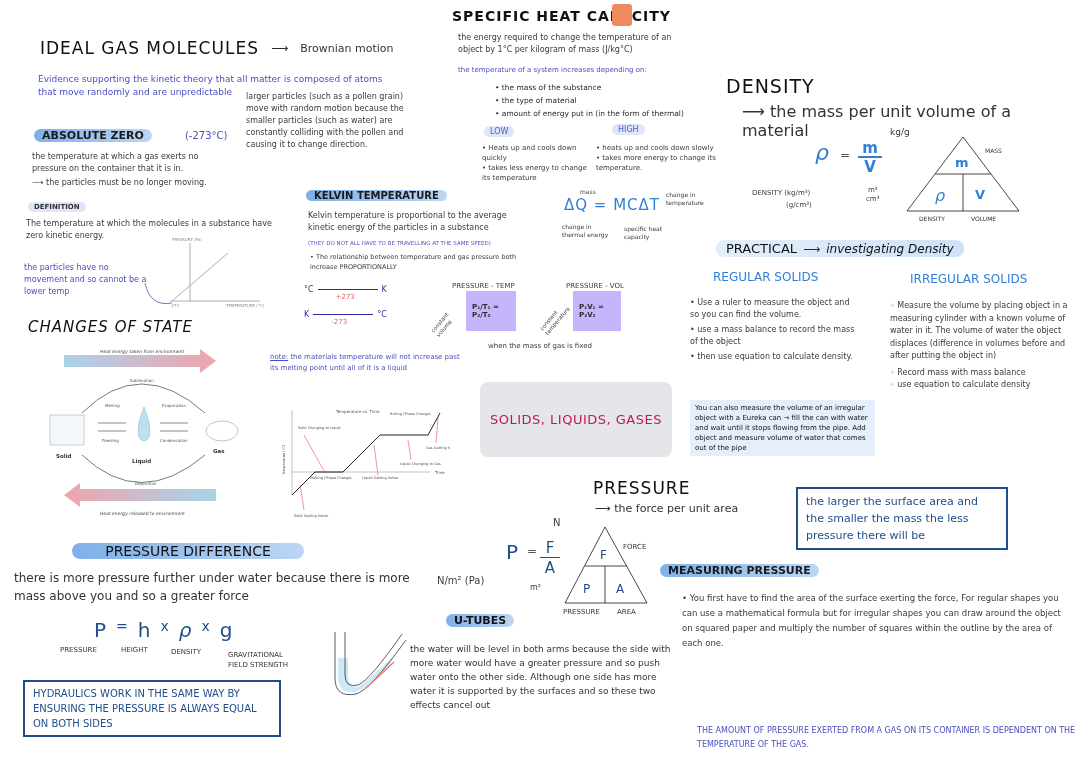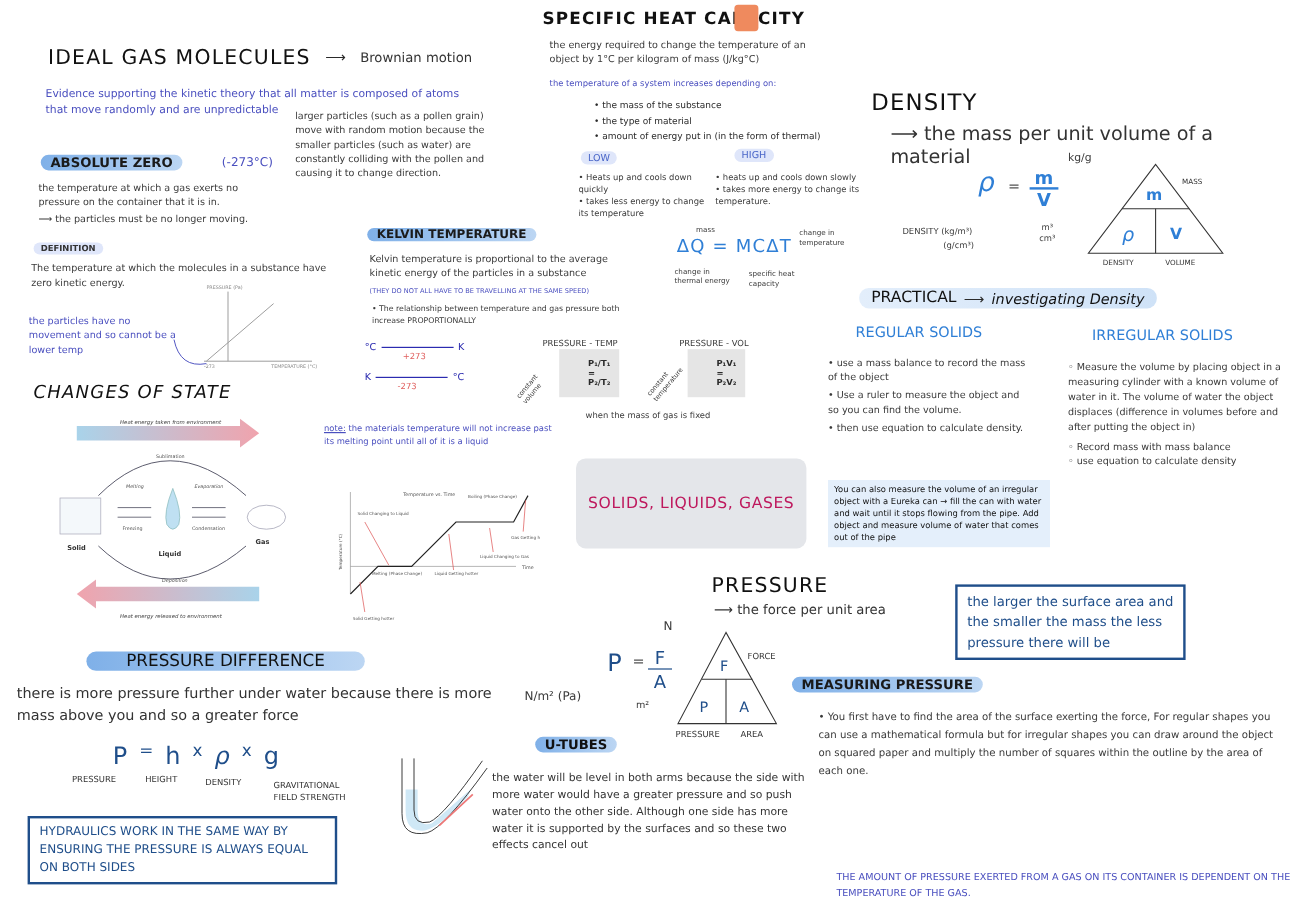--- a/index.html
+++ b/index.html
@@ -12,21 +12,21 @@
   .blue { color: #4a4fbf; }
   .dblue { color: #1f4e8a; }
   .brightblue { color: #2f7fd6; }
   .hl { background: linear-gradient(to right, #7fb0e8, #bcd6f3); border-radius: 8px; padding: 0 8px; }
   .hl-light { background: #dfe6fa; border-radius: 6px; padding: 1px 6px; }
   .red { color: #e0605f; }
   ul.b { list-style: none; }
   ul.b li::before { content: "• "; }
   ul.o { list-style: none; }
   ul.o li::before { content: "◦ "; }
-  .formula-box { background: #e5e5e5; padding: 4px 24px; }
+  .formula-box { background: #c4b5fd; padding: 4px 6px; }
   .boxed { border: 2px solid #1f4e8a; padding: 4px 8px; }
   svg text { font-family: "DejaVu Sans", sans-serif; }
 </style>
 </head>
 <body>
 
 <div class="abs" style="left:40px;top:38px;display:flex;align-items:center;gap:12px;">
   <span class="h-big">IDEAL GAS MOLECULES</span>
   <span style="font-size:12px;">⟶</span>
   <span style="font-size:11px;color:#333;text-align:right;">Brownian motion</span>
@@ -191,35 +191,35 @@
   <text x="66" y="86" font-size="6" fill="#333">VOLUME</text>
 </svg>
 
 <div class="abs" style="left:716px;top:240px;display:flex;align-items:center;gap:6px;background:linear-gradient(to right,#e3eefb,#cfe2f7);padding:1px 10px;border-radius:8px;">
   <span style="font-size:13px;color:#111;">PRACTICAL</span>
   <span style="font-size:12px;">⟶</span>
   <span style="font-size:12px;font-style:italic;color:#111;">investigating Density</span>
 </div>
 <div class="abs brightblue" style="left:713px;top:270px;font-size:12px;">REGULAR SOLIDS</div>
 <ul class="abs b hand-s" style="left:690px;top:297px;width:165px;font-size:8px;line-height:12px;">
+  <li style="margin-bottom:3px;">Use a ruler to measure the object and so you can find the volume.</li>
   <li style="margin-bottom:3px;">use a mass balance to record the mass of the object</li>
-  <li style="margin-bottom:3px;">Use a ruler to measure the object and so you can find the volume.</li>
   <li>then use equation to calculate density.</li>
 </ul>
 <div class="abs" style="left:690px;top:400px;width:185px;background:#e4effb;padding:3px 5px;font-size:7px;line-height:10px;color:#111;">You can also measure the volume of an irregular object with a Eureka can → fill the can with water and wait until it stops flowing from the pipe. Add object and measure volume of water that comes out of the pipe</div>
 <div class="abs brightblue" style="left:910px;top:272px;font-size:12px;">IRREGULAR SOLIDS</div>
 <ul class="abs o hand-s" style="left:890px;top:300px;width:180px;font-size:8px;line-height:12.5px;">
   <li style="margin-bottom:4px;">Measure the volume by placing object in a measuring cylinder with a known volume of water in it. The volume of water the object displaces (difference in volumes before and after putting the object in)</li>
   <li>Record mass with mass balance</li>
   <li>use equation to calculate density</li>
 </ul>
 
 <div class="abs h-big" style="left:593px;top:478px;font-size:17px;">PRESSURE</div>
 <div class="abs" style="left:595px;top:502px;font-size:11px;color:#333;">⟶ <span>the force per unit area</span></div>
-<div class="abs boxed" style="left:796px;top:487px;width:192px;font-size:11px;line-height:17px;color:#1f4e8a;">the larger the surface area and the smaller the mass the less pressure there will be</div>
+<div class="abs boxed" style="left:796px;top:487px;width:212px;font-size:11px;line-height:17px;color:#1f4e8a;">the larger the surface area and the smaller the mass the less pressure there will be</div>
 <div class="abs dblue" style="left:506px;top:540px;font-size:20px;">P</div>
 <div class="abs" style="left:527px;top:544px;font-size:12px;color:#555;">=</div>
 <div class="abs dblue" style="left:540px;top:540px;width:20px;text-align:center;font-size:15px;border-bottom:1.5px solid #1f4e8a;line-height:17px;">F</div>
 <div class="abs dblue" style="left:540px;top:559px;width:20px;text-align:center;font-size:15px;">A</div>
 <div class="abs hand-s" style="left:553px;top:517px;font-size:10px;">N</div>
 <div class="abs hand-s" style="left:437px;top:575px;font-size:10px;">N/m² (Pa)</div>
 <div class="abs hand-s" style="left:530px;top:582px;font-size:8px;">m²</div>
 <svg class="abs" style="left:563px;top:525px;" width="100" height="95">
   <polygon points="42,2 2,78 84,78" fill="none" stroke="#333" stroke-width="0.9"></polygon>
   <line x1="22" y1="41" x2="64" y2="41" stroke="#333" stroke-width="0.9"></line>

